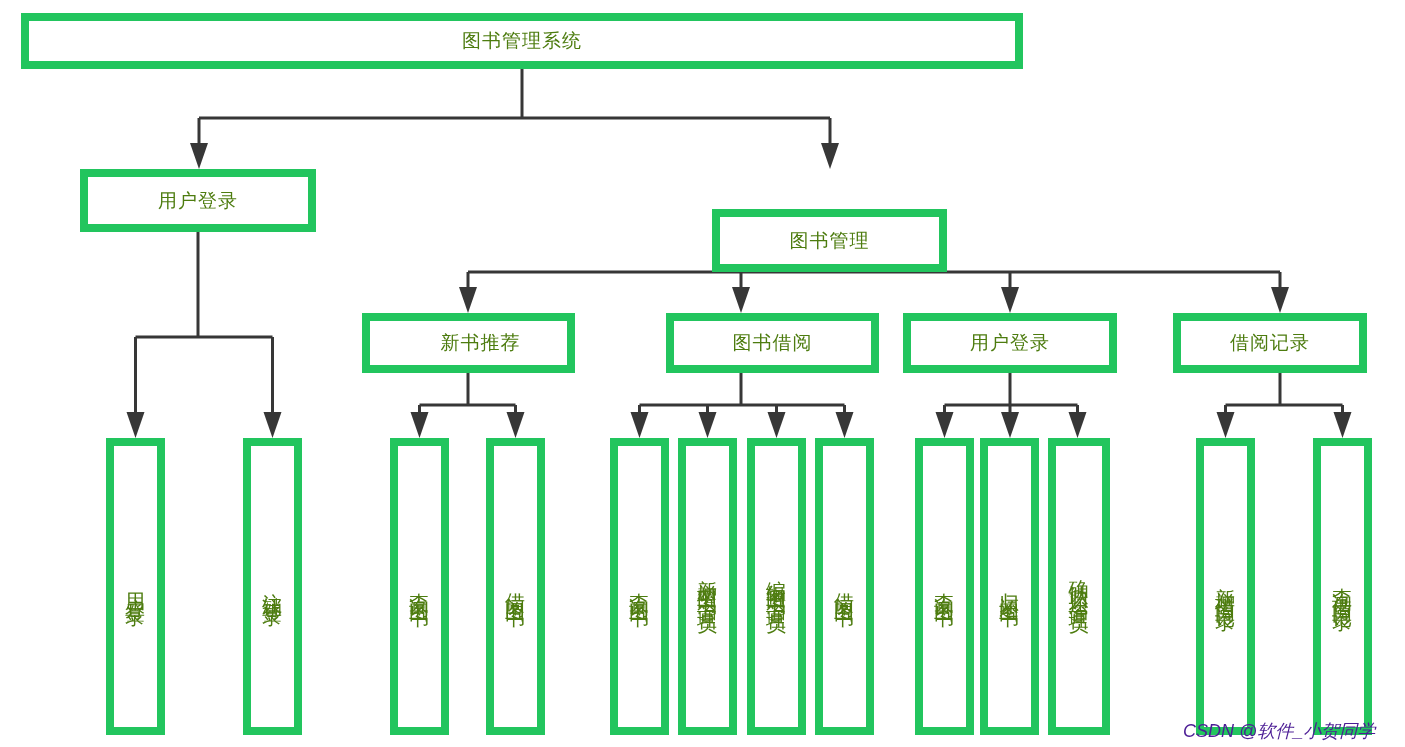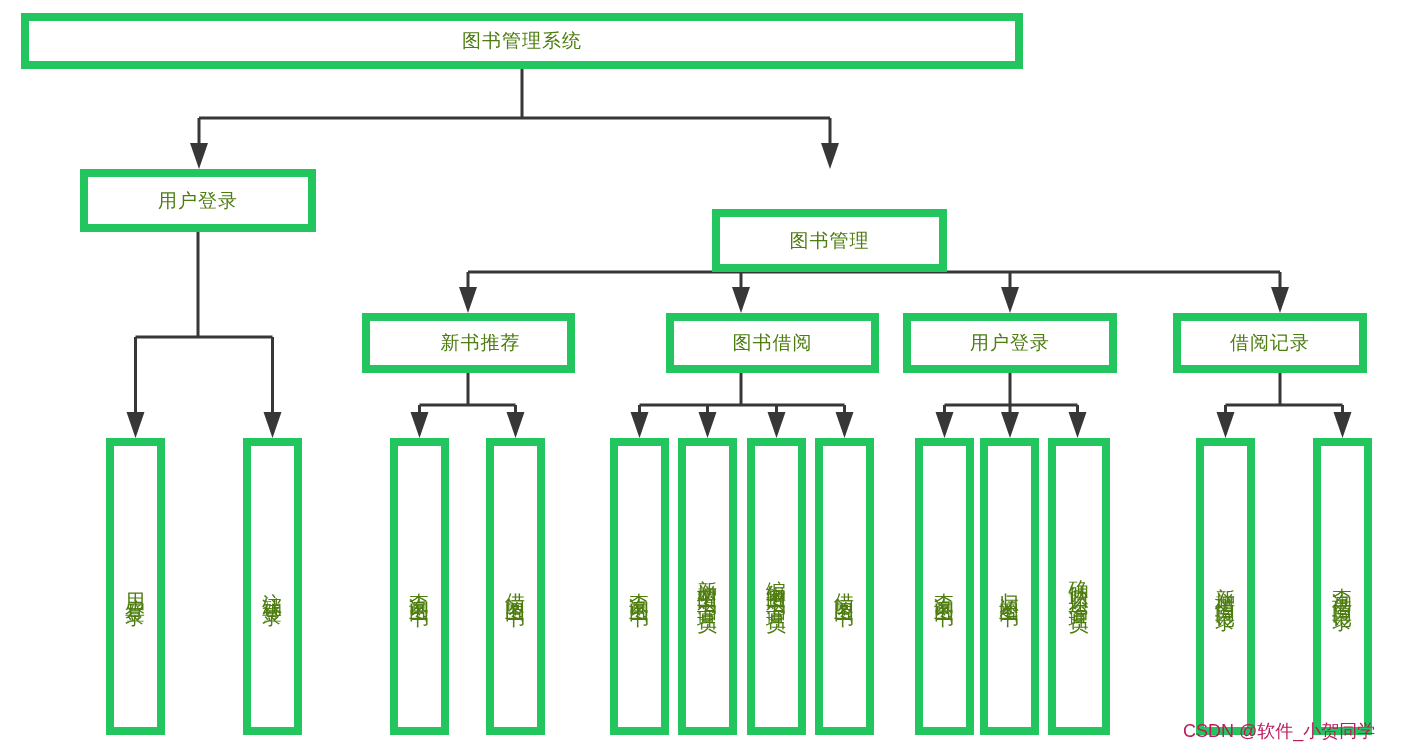--- a/index.html
+++ b/index.html
@@ -23,24 +23,25 @@
     text-orientation:mixed;
     font-size:20px;
     letter-spacing:5px;
     line-height:1;
   }
   .watermark{
     position:absolute;
     left:1183px;
     top:719px;
     font-size:18px;
-    color:#be185d;
+    color:#4c1d95;
     letter-spacing:0px;
     z-index:3;
     white-space:nowrap;
+    font-style:italic;
   }
 </style>
 </head>
 <body>
 
 <div class="canvas">
 
   <svg class="wires" viewBox="0 0 1405 747" xmlns="http://www.w3.org/2000/svg">
     <g stroke="#373737" stroke-width="3" fill="none">
 

